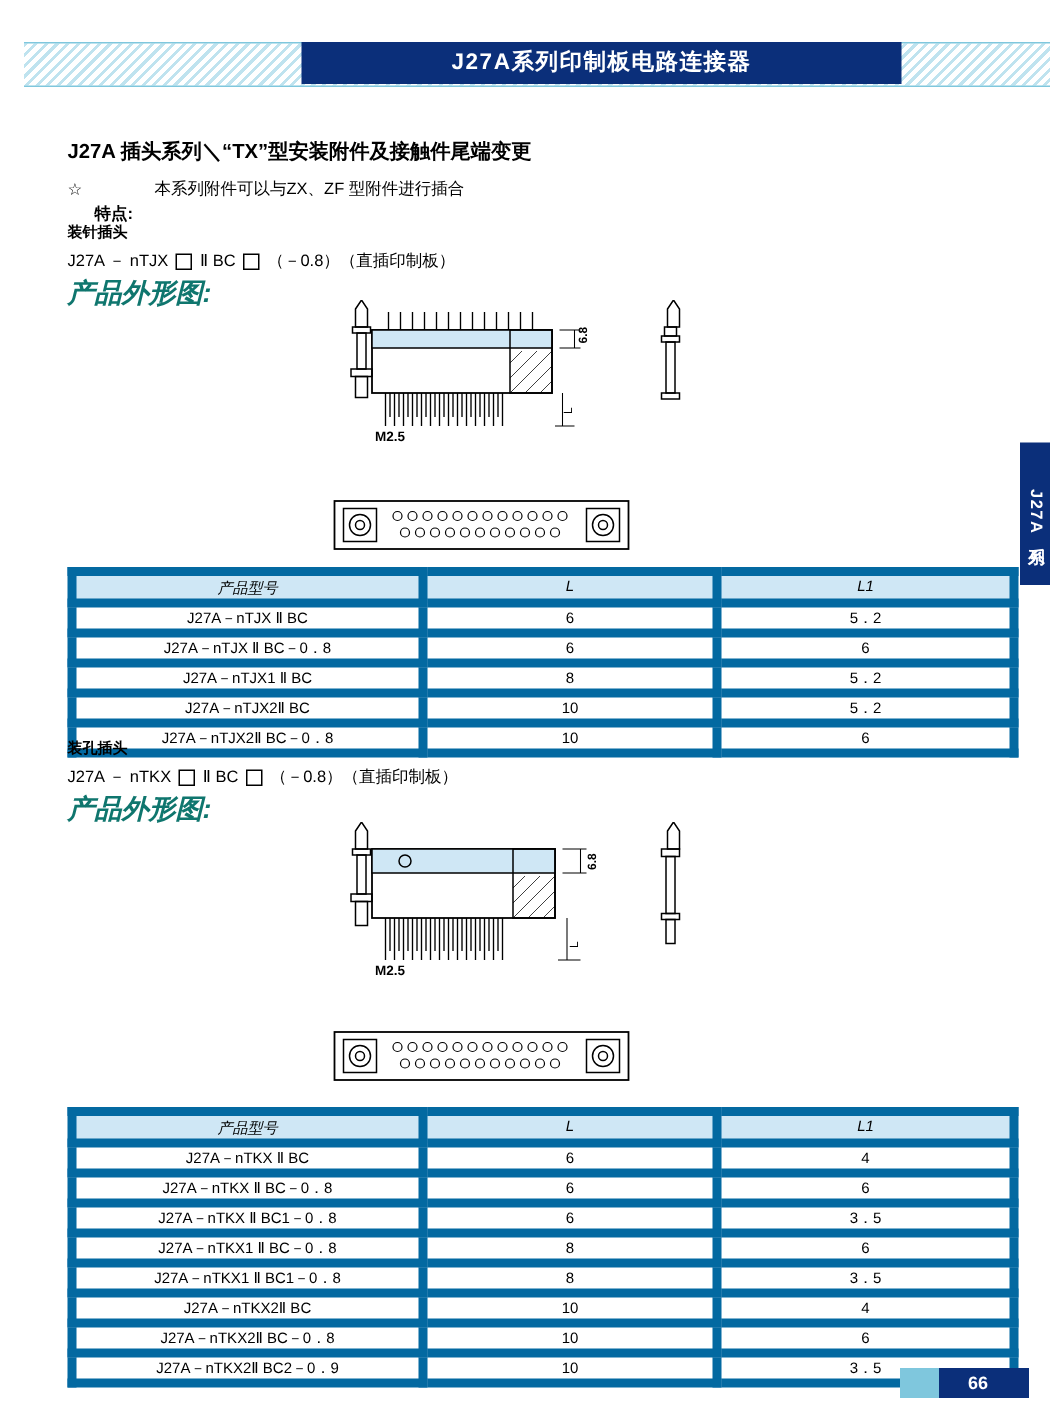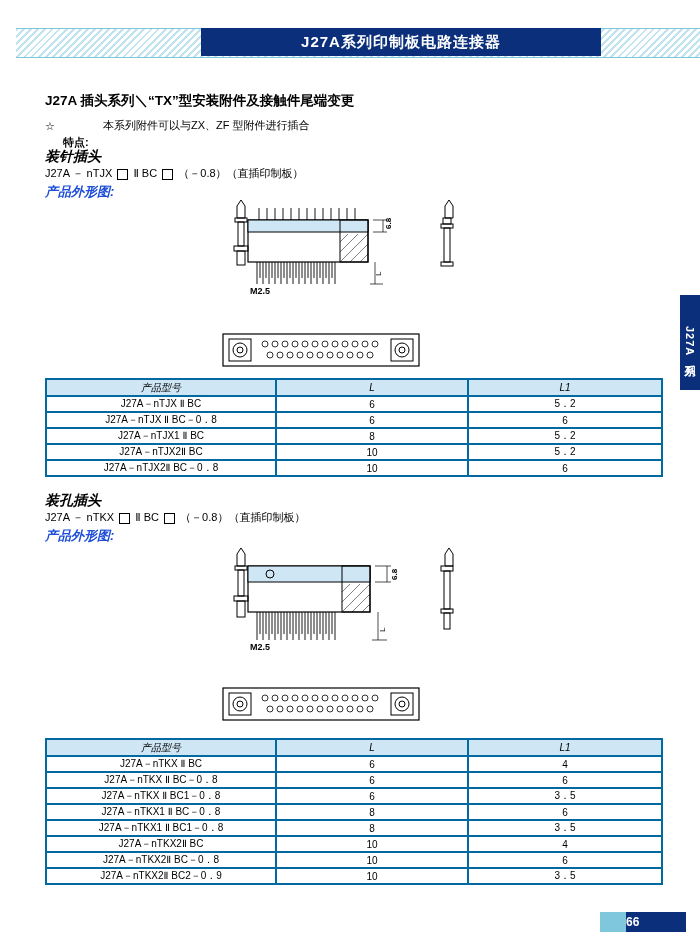--- a/index.html
+++ b/index.html
@@ -76,57 +76,56 @@
   
   .h1 {
     position: absolute;
     font-size: 13.5px;
     font-weight: bold;
     color: #000;
     white-space: nowrap;
   }
   .h2 {
     position: absolute;
-    font-size: 14px;
+    font-size: 10px;
     font-weight: bold;
     color: #000;
     white-space: nowrap;
-    font-style: italic;
   }
   .txt {
     position: absolute;
     font-size: 11px;
     color: #000;
     white-space: nowrap;
   }
   .txt-ital {
     position: absolute;
-    font-size: 13px;
+    font-size: 18px;
     font-weight: bold;
     font-style: italic;
-    color: #1d4ed8;
+    color: #0f766e;
     white-space: nowrap;
   }
   .sq {
     display: inline-block;
     width: 9px;
     height: 9px;
     border: 1px solid #000;
     vertical-align: middle;
     margin: 0 2px;
   }
   
   table.spec {
     position: absolute;
     border-collapse: collapse;
     font-size: 10px;
     color: #000;
   }
   table.spec th, table.spec td {
-    border: 2px solid #0369a1;
+    border: 6px solid #0369a1;
     text-align: center;
     height: 14px;
     padding: 0;
     font-weight: normal;
   }
   table.spec thead th {
     background: #cfe7f5;
     font-style: italic;
     font-size: 10px;
     height: 15px;
@@ -144,21 +143,21 @@
     position: absolute;
     right: 14px;
     bottom: 18px;
     width: 60px;
     height: 20px;
     background: #0b2f7a;
     color: #ffffff;
     font-size: 12px;
     font-weight: bold;
     line-height: 20px;
-    text-align: left;
+    text-align: center;
     padding-right: 8px;
     box-sizing: border-box;
     margin-top: 27px;
   }
   .pagenum-tab {
     position: absolute;
     right: 74px;
     bottom: 18px;
     width: 26px;
     height: 20px;

